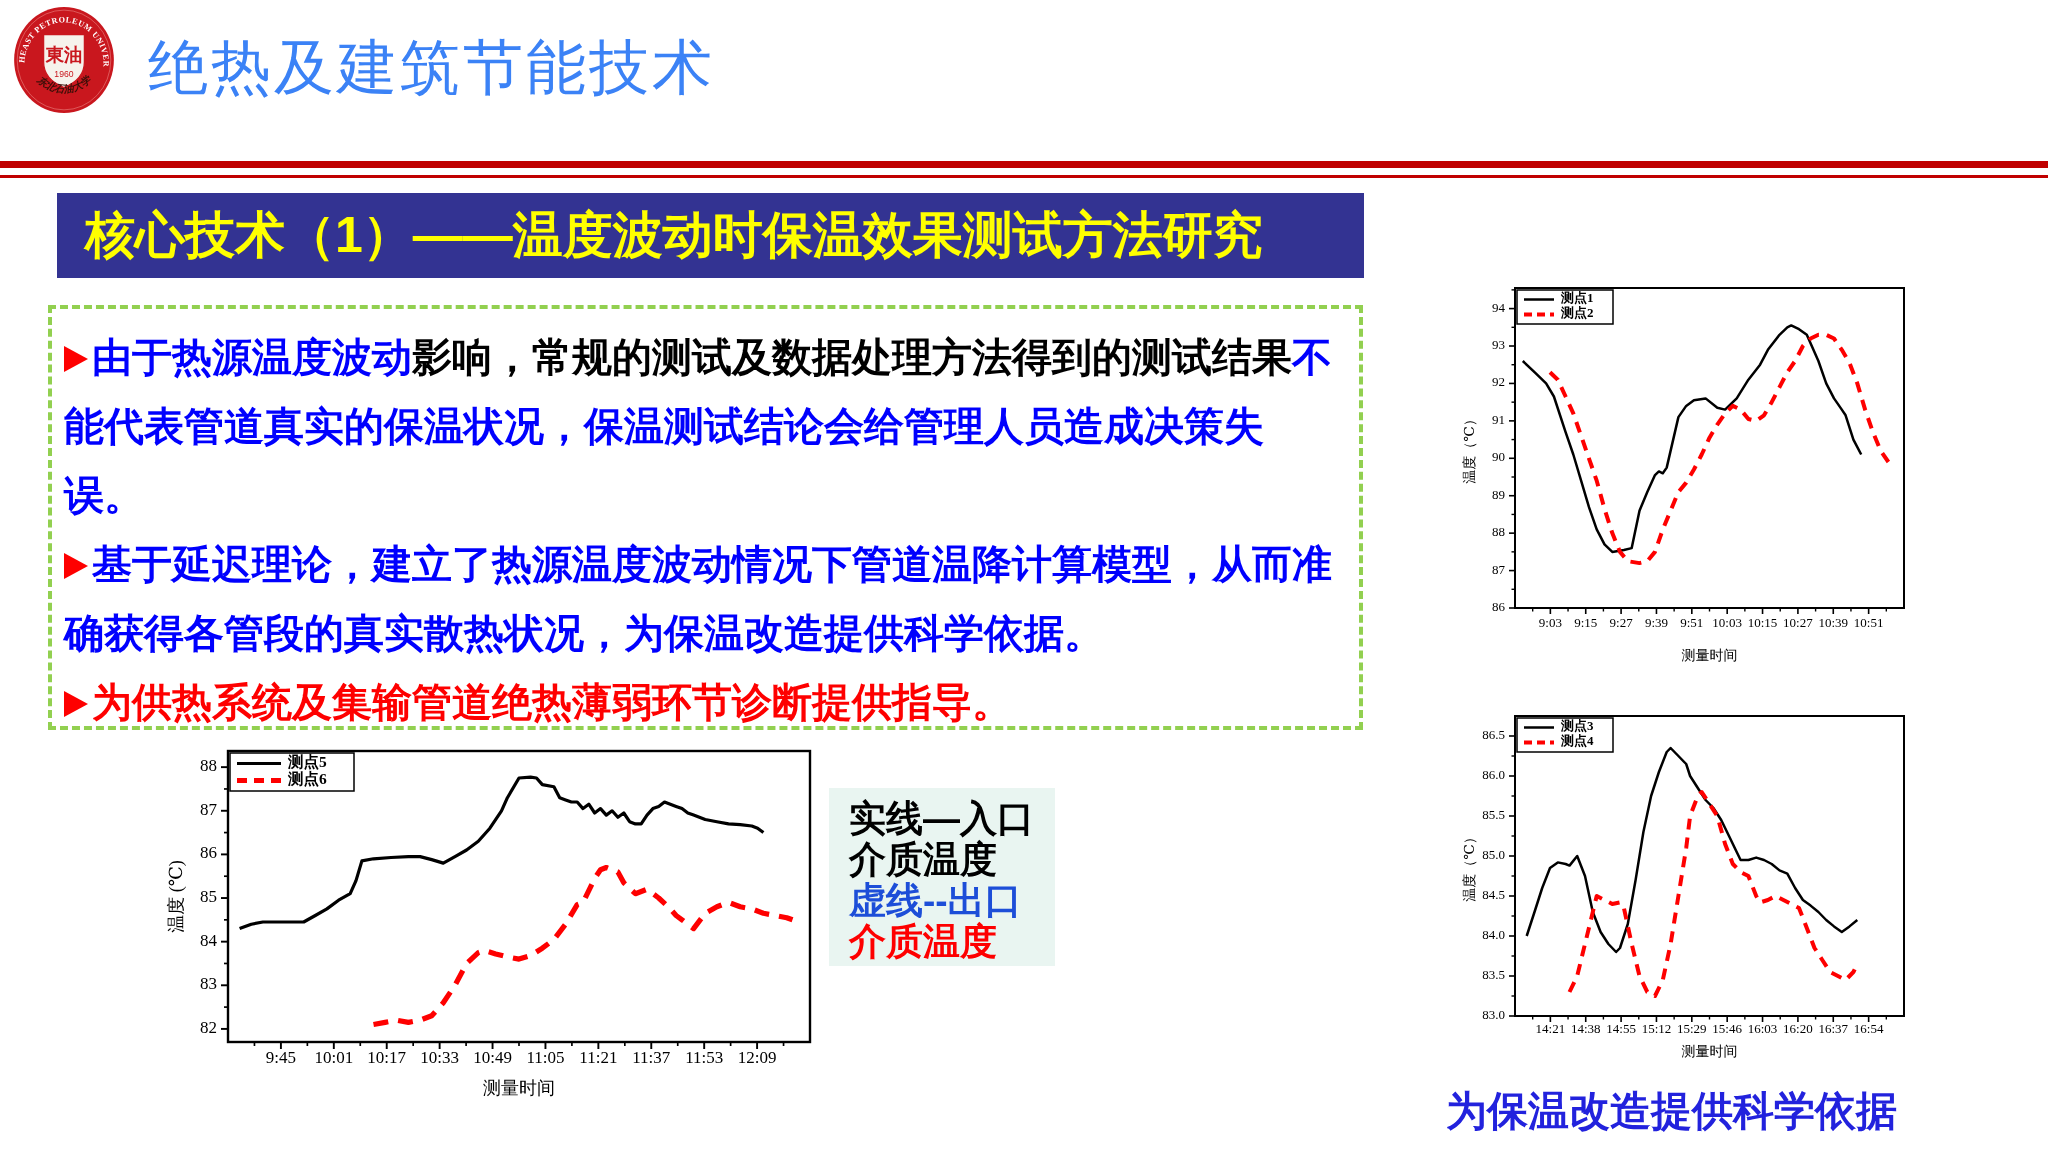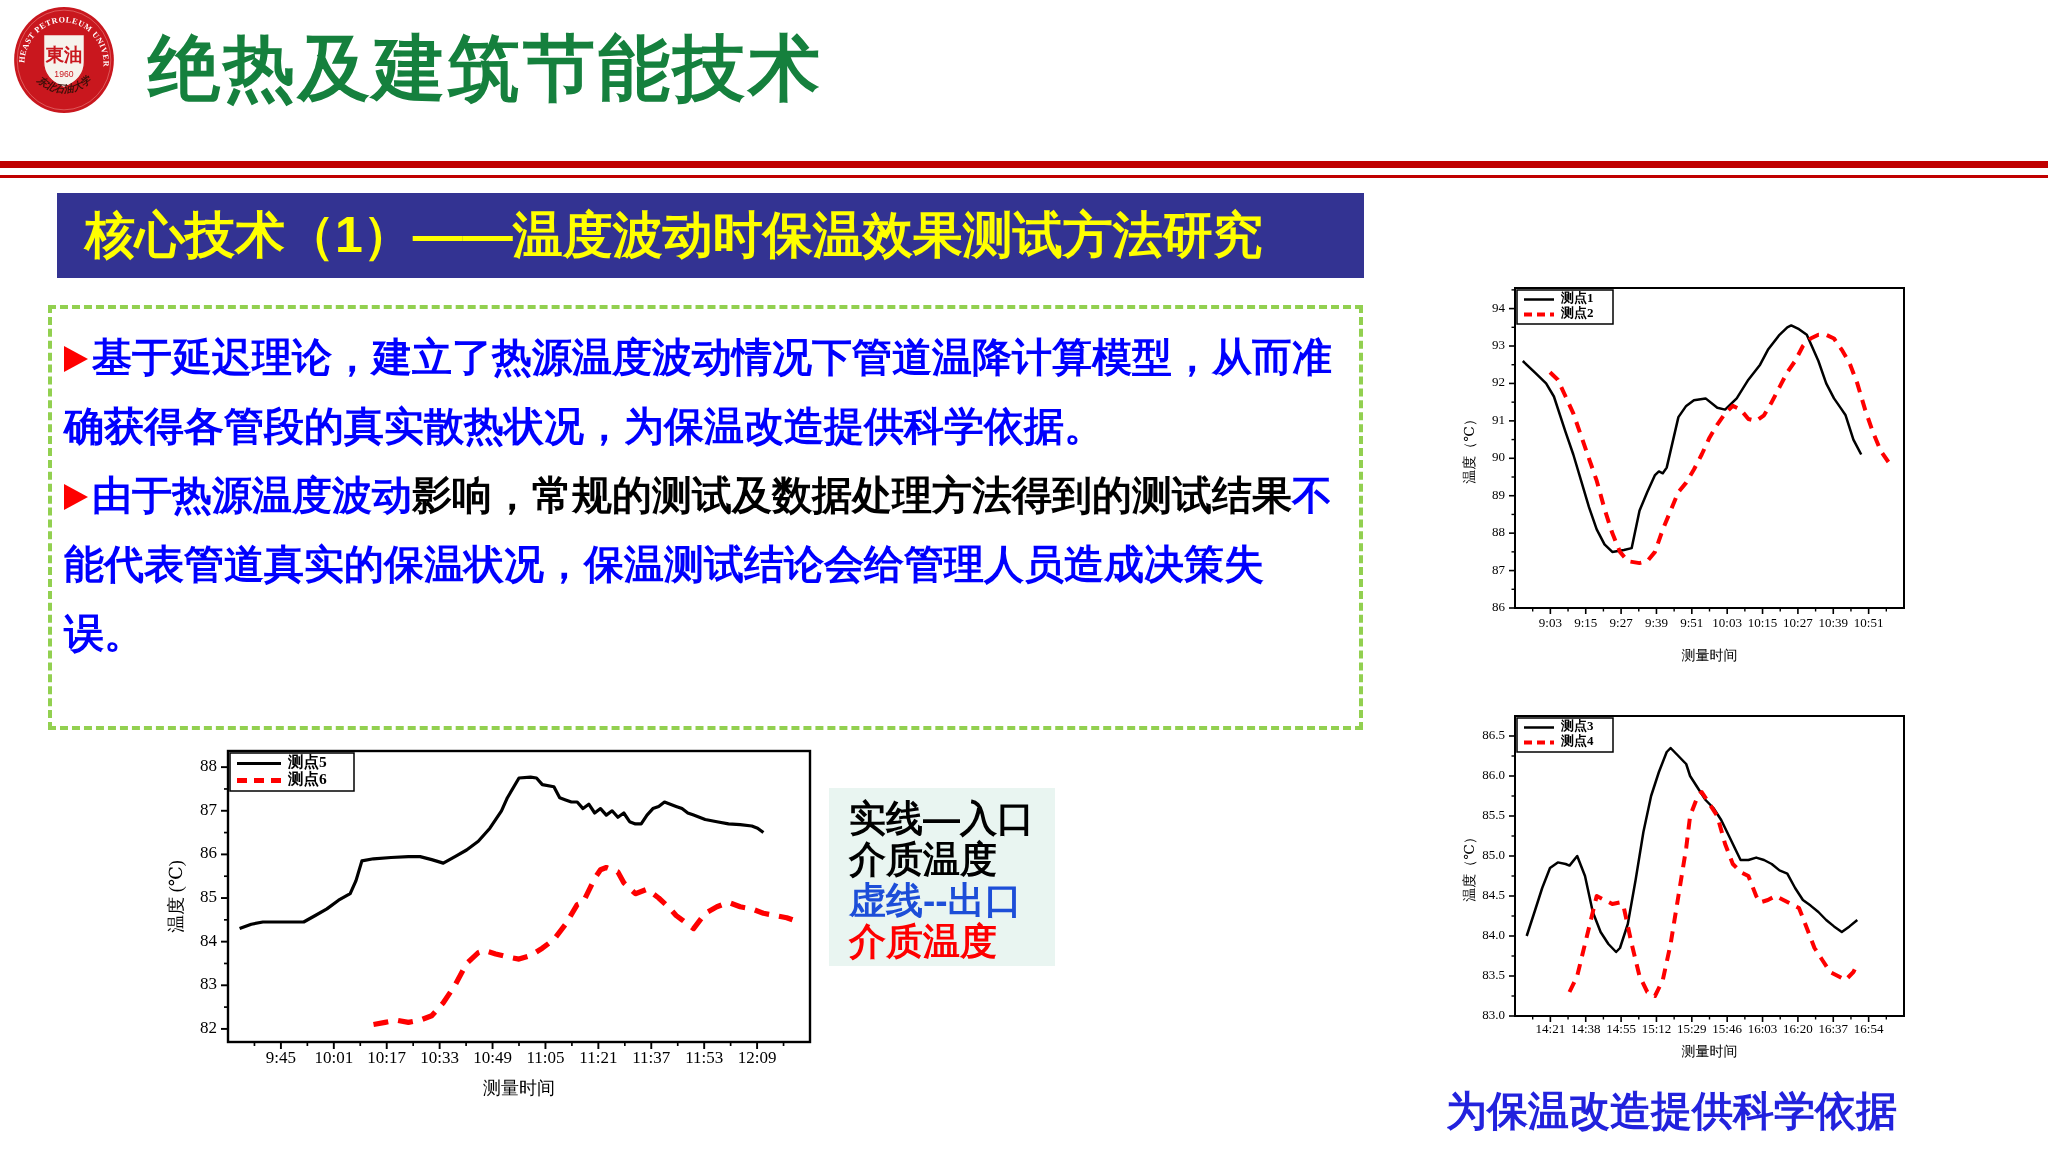--- a/index.html
+++ b/index.html
@@ -1,21 +1,21 @@
 <!DOCTYPE html>
 <html style="--accent_red: #c00000; --banner_bg: #333392; --banner_text: #ffff00; --box_border_green: #92d050; --text_blue: #0000fe; --text_red: #fe0000; --text_black: #000000; --note_bg: #e9f5f1; --caption_blue: #2222dd; --series_black: #000000; --series_red: #fe0000; --logo_red: #c9171e;"><head>
 <meta charset="utf-8">
 <style>
   html,body{margin:0;padding:0;background:#fff;}
   .slide{position:relative;width:2048px;height:1152px;background:#fff;overflow:hidden;
          font-family:"Liberation Sans","DejaVu Sans",sans-serif;}
   
   .logo{position:absolute;left:12px;top:4px;width:104px;height:114px;}
   .title{position:absolute;left:148px;top:16px;width:1200px;height:104px;
-         font-size:72px;font-weight:bold;color:#15803d;letter-spacing:3px;line-height:104px;white-space:nowrap;}
+         font-size:60px;font-weight:normal;color:#3b82f6;letter-spacing:3px;line-height:104px;white-space:nowrap;}
   .rule-thick{position:absolute;left:0;top:161px;width:2048px;height:7px;background:var(--accent_red);}
   .rule-thin {position:absolute;left:0;top:175px;width:2048px;height:3px;background:var(--accent_red);}
   
   .banner{position:absolute;left:57px;top:193px;width:1307px;height:85px;background:var(--banner_bg);}
   .banner span{display:block;padding-left:28px;line-height:85px;font-size:50px;font-weight:bold;
                color:var(--banner_text);white-space:nowrap;}
   
   .kbox{position:absolute;left:48px;top:305px;width:1315px;height:425px;box-sizing:border-box;
         border:4px dashed var(--box_border_green);padding:14px 18px 6px 12px;}
   .kbox p{margin:0;font-size:40px;font-weight:bold;line-height:69px;text-align:left;}
@@ -61,22 +61,23 @@
   <div class="title">绝热及建筑节能技术</div>
 
   <div class="rule-thick"></div>
   <div class="rule-thin"></div>
 
   <div class="banner">
     <span>核心技术（1）——温度波动时保温效果测试方法研究</span>
   </div>
 
   <div class="kbox" id="kbox">
+      <p><span class="arrow"></span><span style="color: rgb(0, 0, 254);">由于热源温度波动</span><span style="color: rgb(0, 0, 0);">影响，常规的测试及数据处理方法得到的测试结果</span><span style="color: rgb(0, 0, 254);">不能代表管道真实的保温状况，保温测试结论会给管理人员造成决策失误。</span></p>
       <p><span class="arrow"></span><span style="color: rgb(0, 0, 254);">基于延迟理论，建立了热源温度波动情况下管道温降计算模型，从而准确获得各管段的真实散热状况，为保温改造提供科学依据。</span></p>
-      <p><span class="arrow"></span><span style="color: rgb(0, 0, 254);">由于热源温度波动</span><span style="color: rgb(0, 0, 0);">影响，常规的测试及数据处理方法得到的测试结果</span><span style="color: rgb(0, 0, 254);">不能代表管道真实的保温状况，保温测试结论会给管理人员造成决策失误。</span></p>
+      <p><span class="arrow"></span><span style="color: rgb(254, 0, 0);">为供热系统及集输管道绝热薄弱环节诊断提供指导。</span></p>
     </div>
 
   <div class="chart" id="chartB"><svg width="656" height="368" font-family="&quot;Liberation Serif&quot;,&quot;DejaVu Serif&quot;,serif">
         <line x1="59" y1="292.9115442278862" x2="66" y2="292.9115442278862" stroke="#000" stroke-width="1.92"></line>
         <text x="55" y="292.9115442278862" text-anchor="end" dominant-baseline="middle" font-size="17">82</text>
         <line x1="62" y1="271.0974512743629" x2="66" y2="271.0974512743629" stroke="#000" stroke-width="1.68"></line>
         <line x1="59" y1="249.2833583208397" x2="66" y2="249.2833583208397" stroke="#000" stroke-width="1.92"></line>
         <text x="55" y="249.2833583208397" text-anchor="end" dominant-baseline="middle" font-size="17">83</text>
         <line x1="62" y1="227.4692653673165" x2="66" y2="227.4692653673165" stroke="#000" stroke-width="1.68"></line>
         <line x1="59" y1="205.65517241379325" x2="66" y2="205.65517241379325" stroke="#000" stroke-width="1.92"></line>

